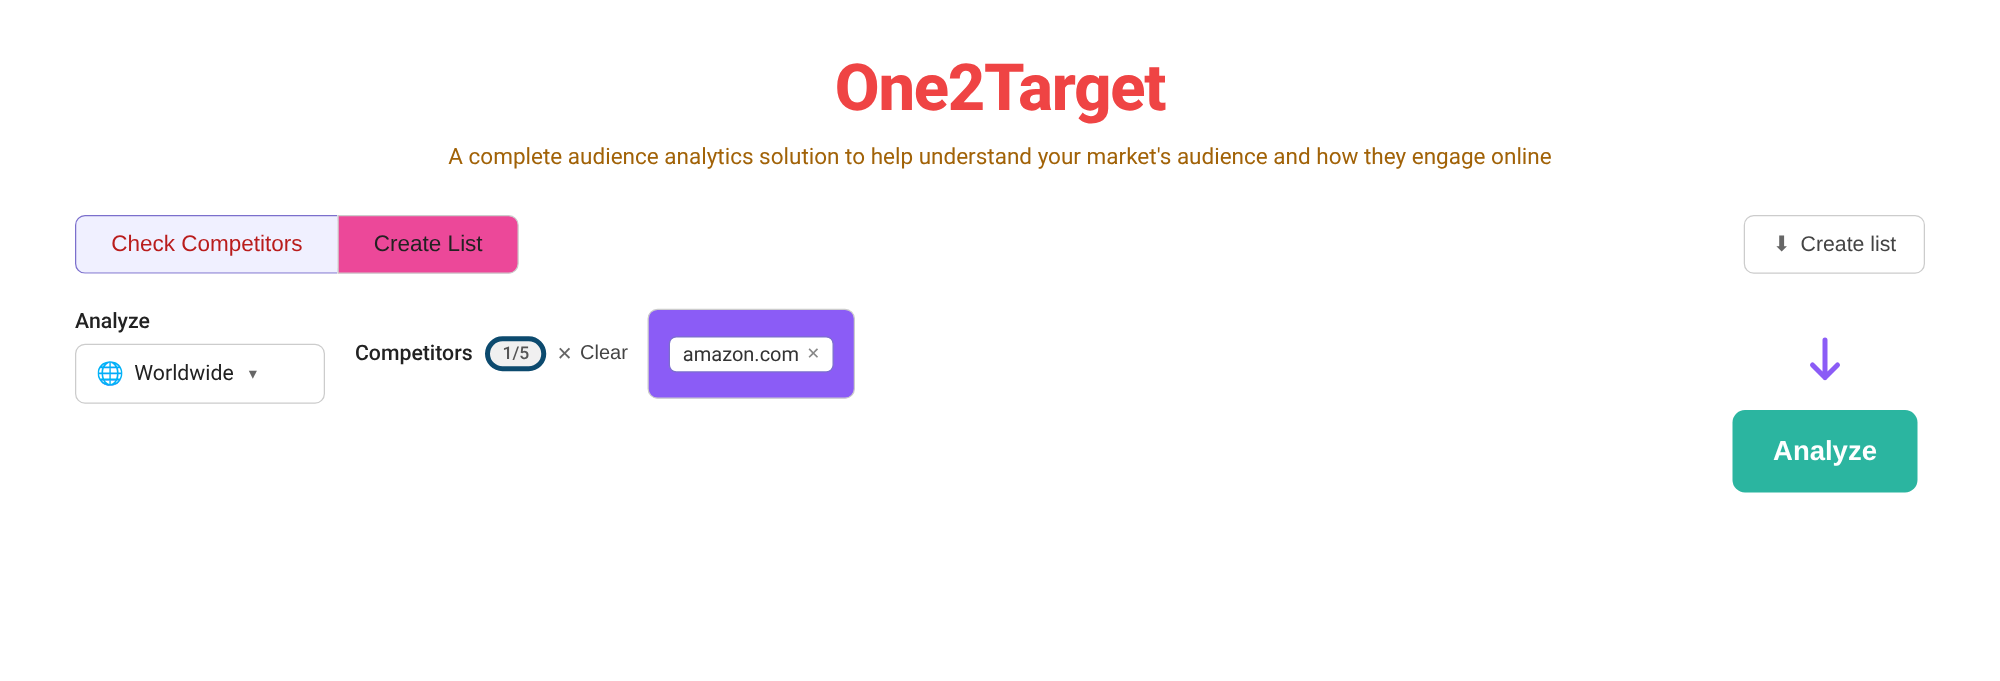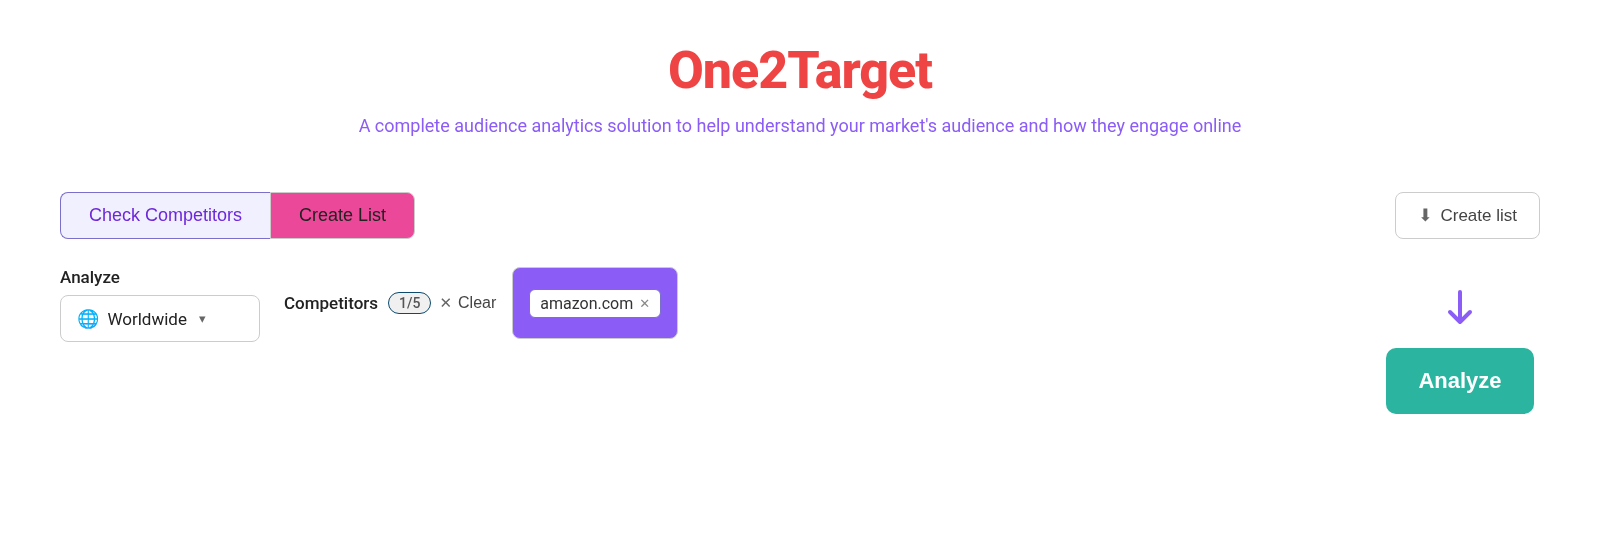--- a/index.html
+++ b/index.html
@@ -23,22 +23,22 @@
     .title {
       font-size: 52px;
       font-weight: 800;
       color: #ef4444;
       margin-bottom: 14px;
       letter-spacing: -1px;
     }
 
     .subtitle {
       font-size: 18px;
-      color: #8b5cf6;
-      margin-bottom: 56px;
+      color: #a16207;
+      margin-bottom: 36px;
       text-align: center;
     }
 
     .main-content {
       width: 100%;
       max-width: 1480px;
     }
 
     .tabs-row {
       display: flex;
@@ -61,21 +61,21 @@
       background: #ec4899;
       color: #222;
       border-radius: 0;
     }
 
     .tab:first-child {
       border-radius: 8px 0 0 8px;
       border-right: none;
       background: #f0f0ff;
       border-color: #7b6fcc;
-      color: #6d28d9;
+      color: #b91c1c;
     }
 
     .tab:last-child {
       border-radius: 0 8px 8px 0;
       border-color: #ccc;
     }
 
     .import-btn {
       display: flex;
       align-items: center;
@@ -158,21 +158,21 @@
       gap: 10px;
     }
 
     .count-badge {
       background: #f0f0f0;
       border-radius: 50px;
       padding: 2px 10px;
       font-size: 14px;
       color: #555;
       font-weight: 500;
-      border: 1px solid #0c4a6e;
+      border: 4px solid #0c4a6e;
     }
 
     .clear-btn {
       display: flex;
       align-items: center;
       gap: 6px;
       font-size: 16px;
       color: #444;
       cursor: pointer;
       background: none;

